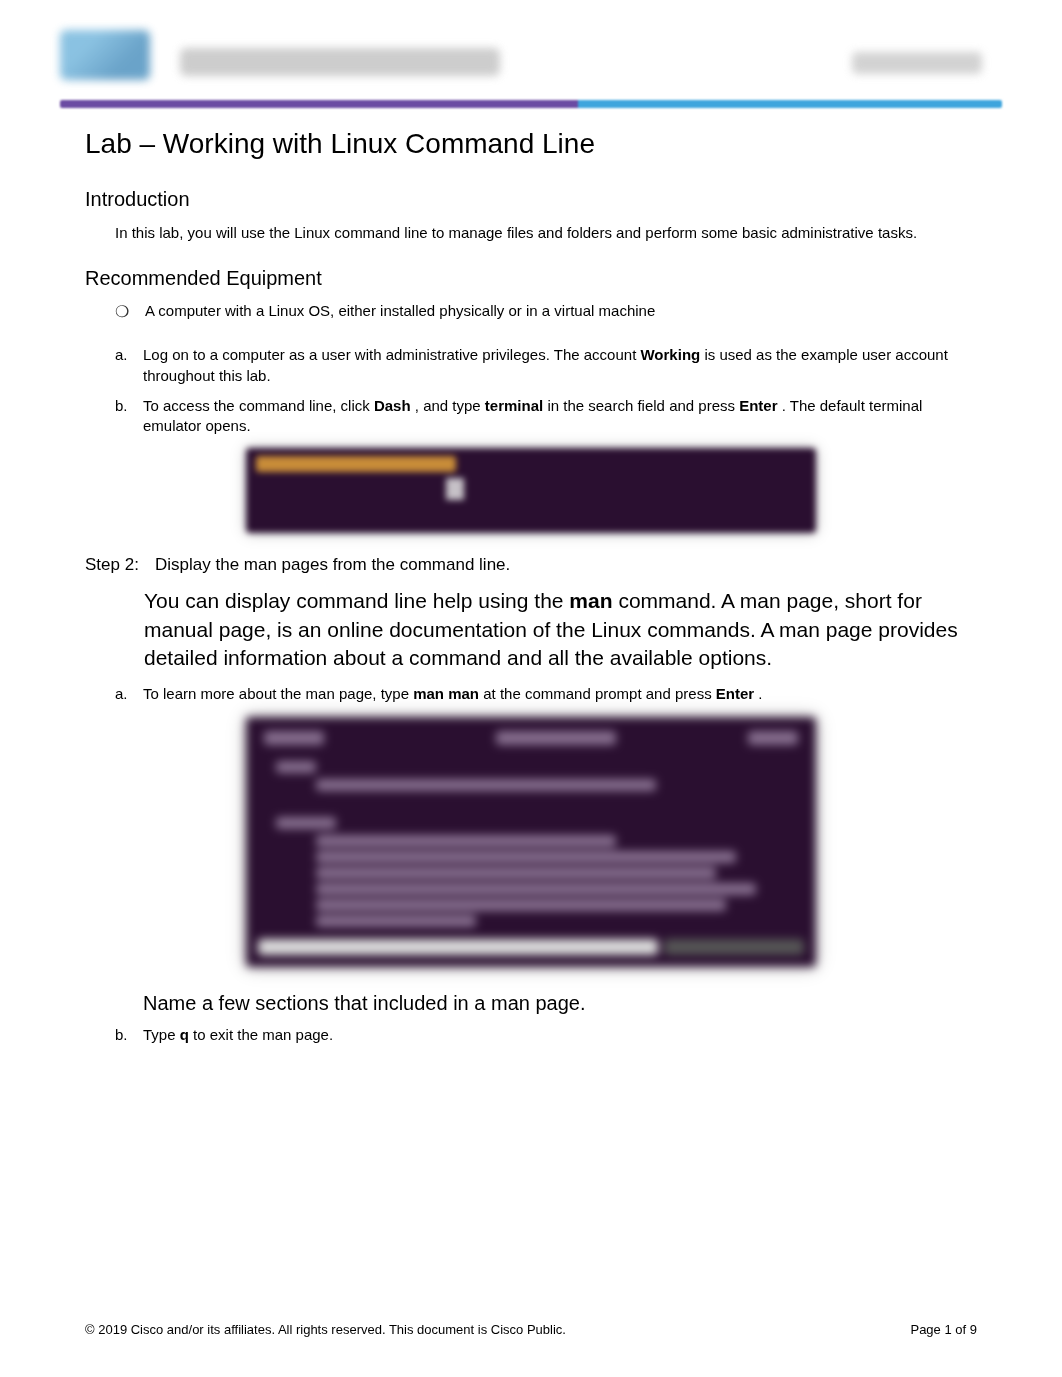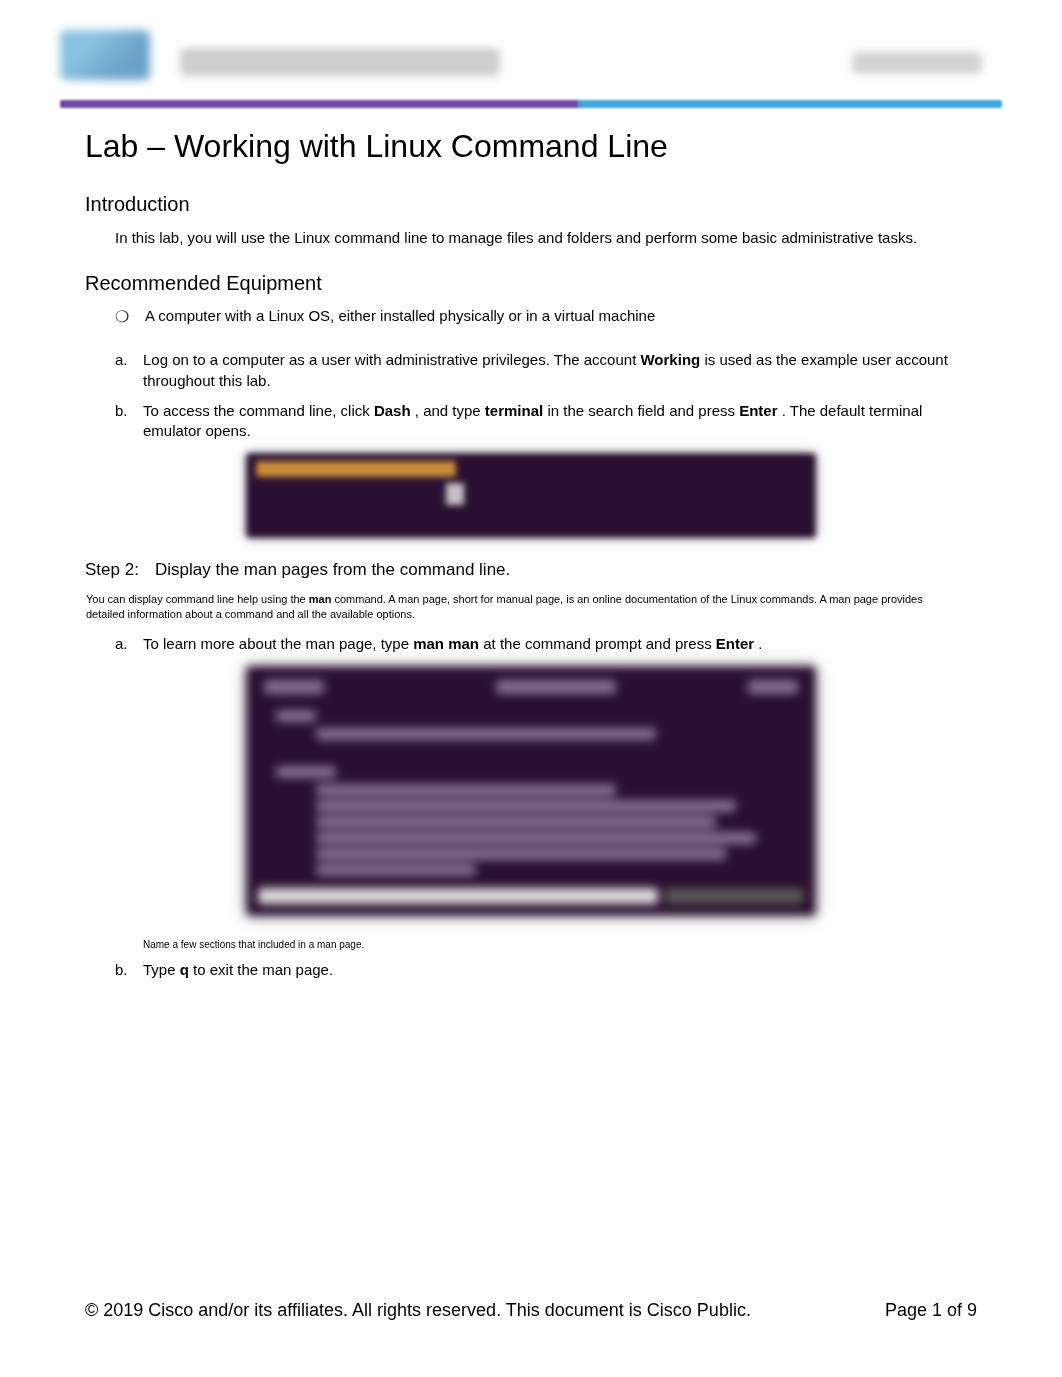--- a/index.html
+++ b/index.html
@@ -49,21 +49,21 @@
     border-radius: 5px;
   }
   .top-bar {
     height: 8px;
     background: linear-gradient(90deg, #6b4ba3 0%, #6b4ba3 55%, #3ea5dd 55%, #3ea5dd 100%);
     margin: 0 0 20px 0;
     border-radius: 2px;
     filter: blur(1px);
   }
   h1 {
-    font-size: 32px;
+    font-size: 28px;
     font-weight: 400;
     margin: 8px 0 28px 25px;
     color: #000;
   }
   h2 {
     font-size: 20px;
     font-weight: 400;
     margin: 13px 0 12px 25px;
   }
   .intro-p {
@@ -124,52 +124,52 @@
   }
   .term1::after {
     content: "";
     position: absolute;
     top: 30px; left: 200px;
     width: 18px; height: 22px;
     background: #eee;
     opacity: 0.8;
   }
   .body-p {
-    font-size: 11px;
-    margin: 0 40px 12px 26px;
+    font-size: 21px;
+    margin: 0 40px 12px 84px;
     line-height: 1.35;
   }
   .term2 {
     width: 570px;
     height: 250px;
     background: #2a0f30;
     filter: blur(5px);
     box-shadow: 0 0 16px rgba(0,0,0,0.3);
     position: relative;
     overflow: hidden;
   }
   .term2 .blob {
     position: absolute;
     background: rgba(210,190,220,0.55);
     border-radius: 4px;
   }
   .indented {
-    font-size: 10px;
+    font-size: 20px;
     margin: 16px 40px 8px 83px;
     line-height: 1.4;
   }
   .red-answer { color: #c00000; }
   .footer {
     position: absolute;
-    bottom: 56px;
+    bottom: 40px;
     left: 85px;
     right: 85px;
     display: flex;
     justify-content: space-between;
-    font-size: 18px;
+    font-size: 13px;
     color: #000;
   }
 </style>
 </head>
 <body>
 
 <div class="page">
 
   <div class="header-area">
     <div class="logo-blur"></div>

